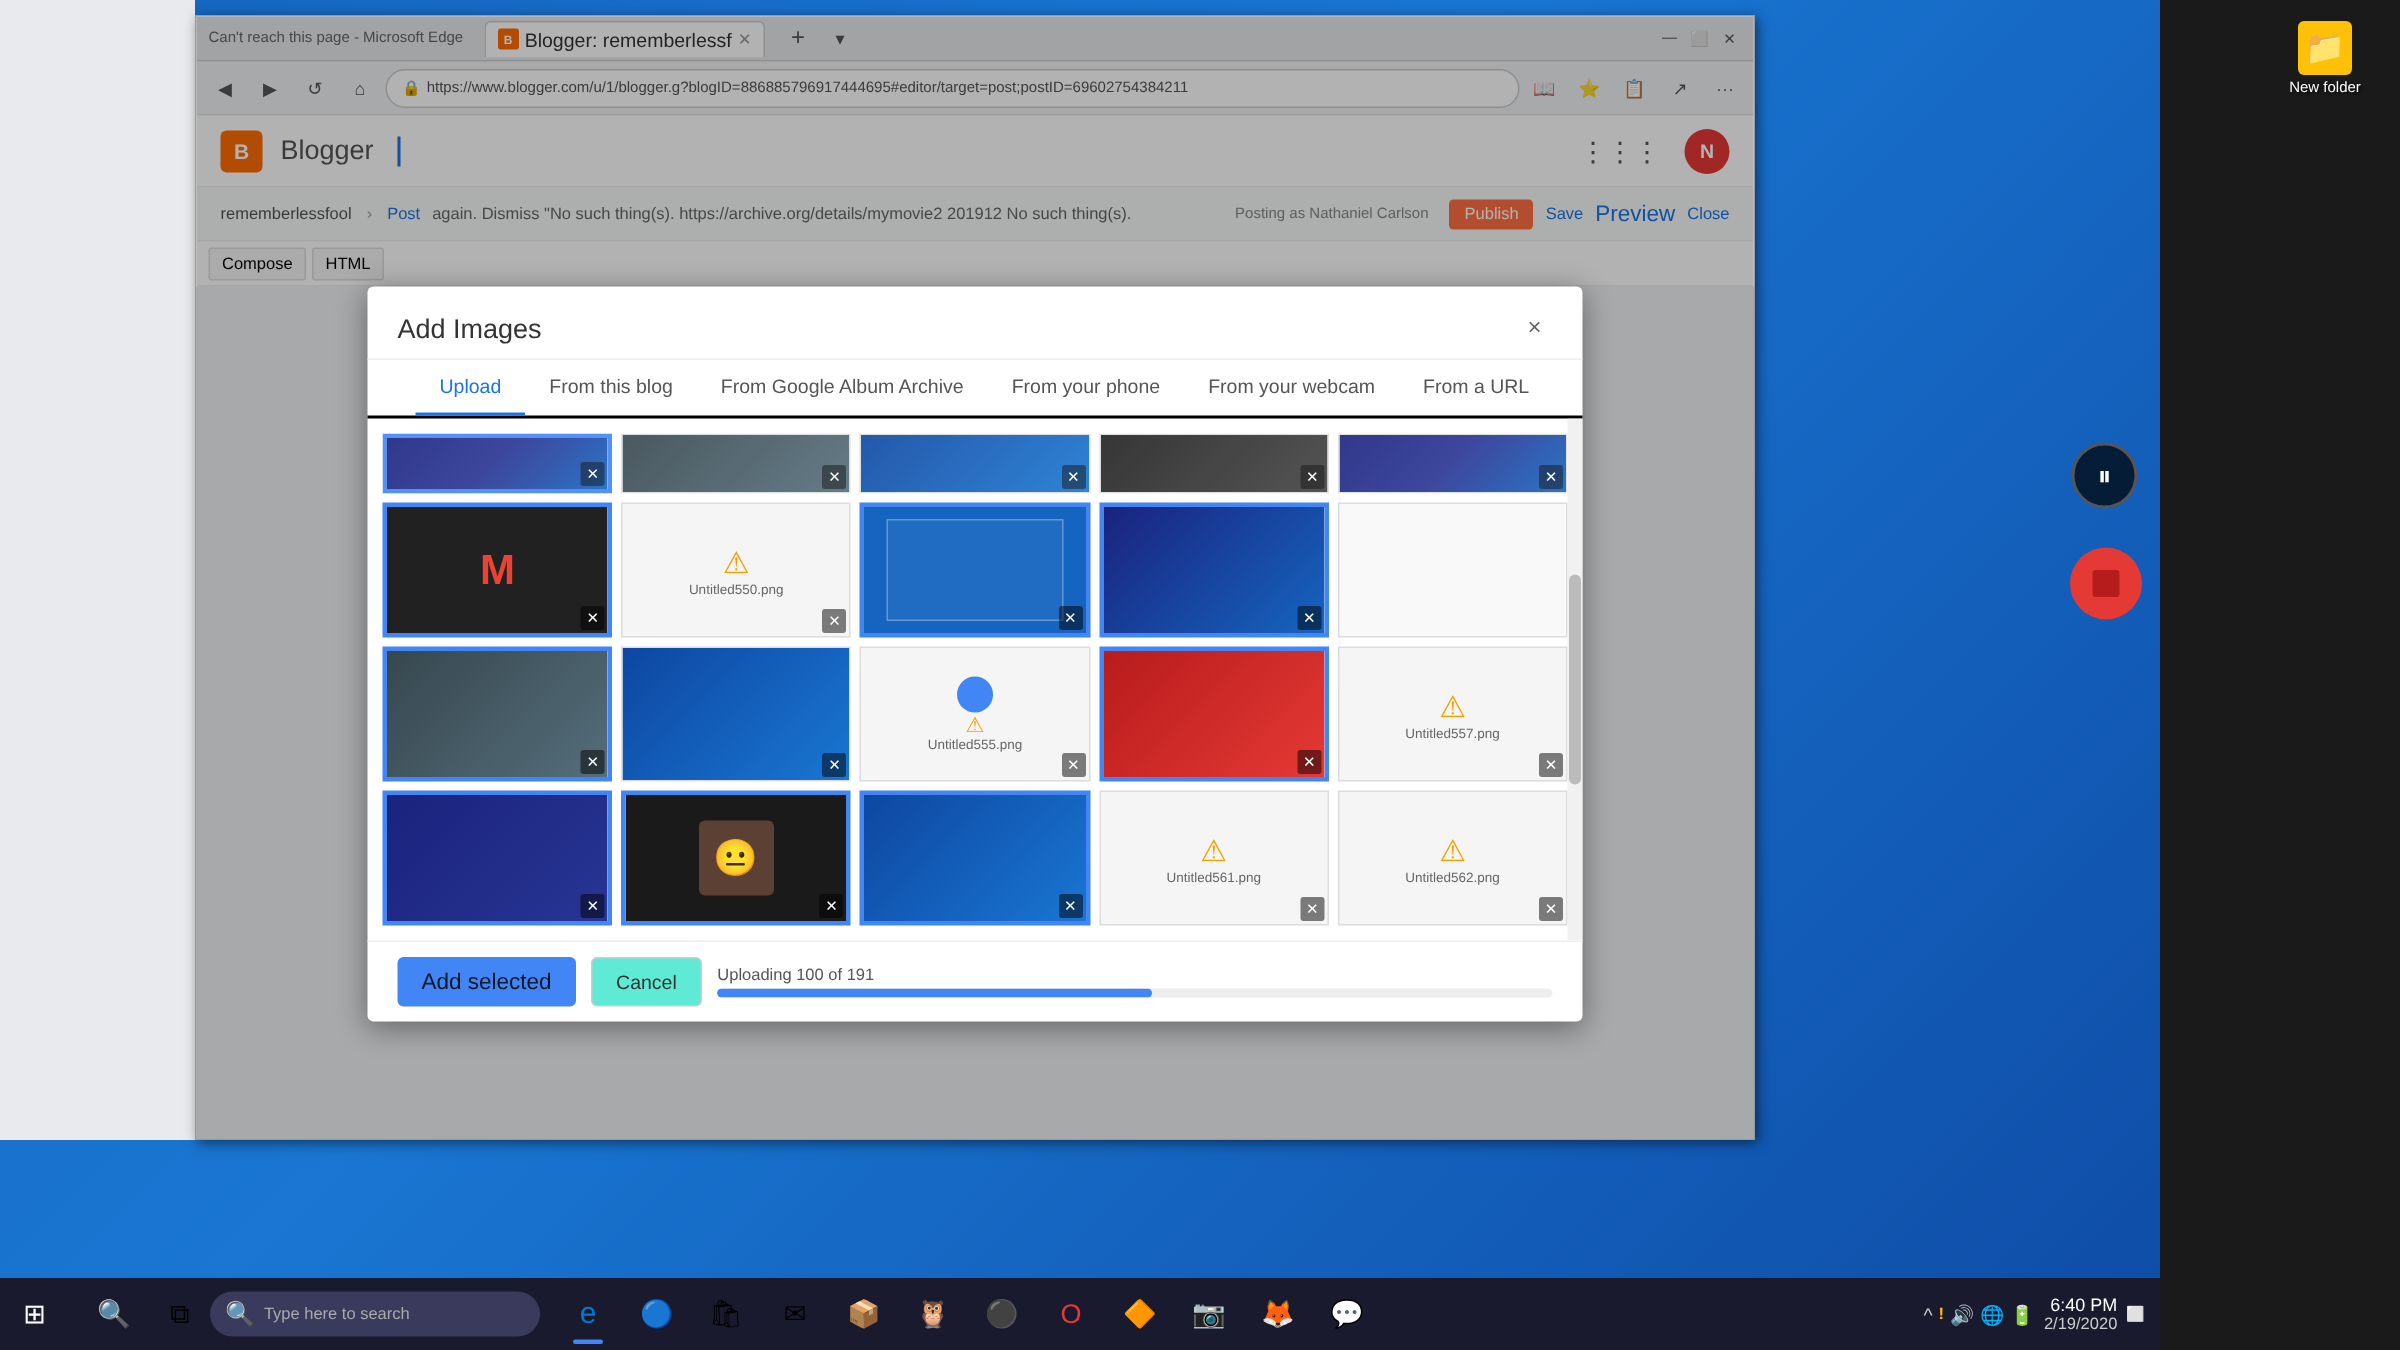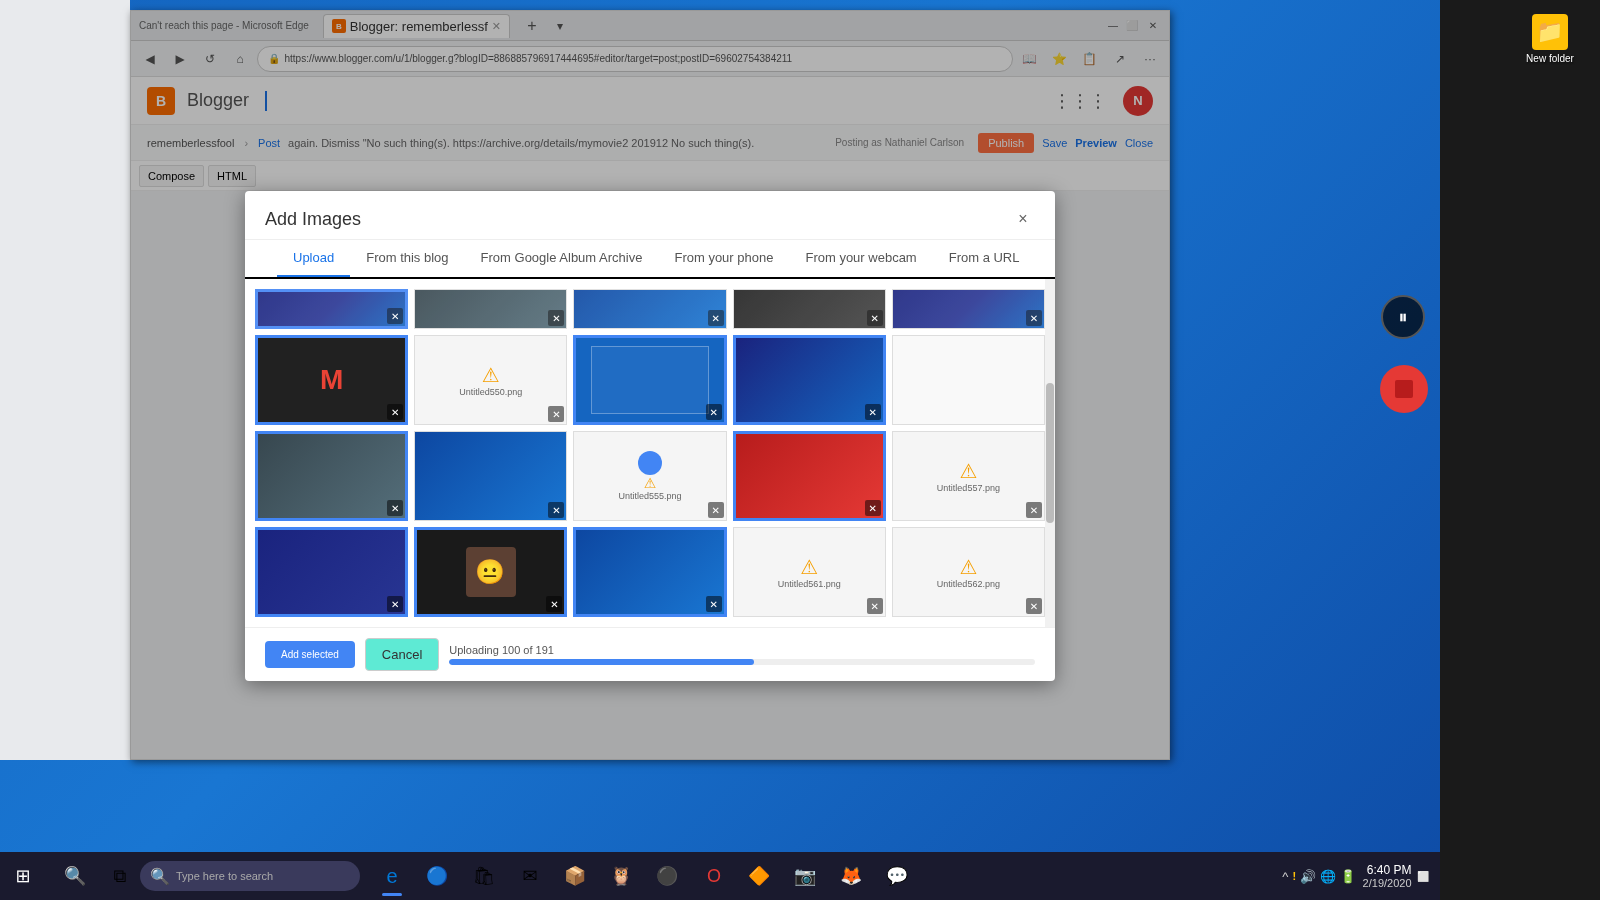--- a/index.html
+++ b/index.html
@@ -286,21 +286,21 @@
     .publish-btn {
       background: #ff7043;
       color: white;
       border: none;
       padding: 4px 10px;
       border-radius: 3px;
       font-size: 11px;
       cursor: pointer;
     }
     .save-btn { font-size: 11px; color: #1a73e8; cursor: pointer; }
-    .preview-btn { font-size: 11px; color: #1a73e8; cursor: pointer; font-weight: bold; }
+    .preview-btn { font-size: 15px; color: #1a73e8; cursor: pointer; }
     .close-btn-post { font-size: 11px; color: #1a73e8; cursor: pointer; }
 
     
     .editor-toolbar {
       background: white;
       height: 30px;
       display: flex;
       align-items: center;
       padding: 0 8px;
       border-bottom: 1px solid #eee;
@@ -440,25 +440,25 @@
     .modal-footer {
       padding: 10px 20px;
       border-top: 1px solid #eee;
       display: flex;
       align-items: center;
       gap: 10px;
     }
 
     .add-selected-btn {
       background: #4285f4;
-      color: #ffffff;
+      color: #0f172a;
       border: none;
       padding: 8px 16px;
       border-radius: 4px;
-      font-size: 10px;
+      font-size: 15px;
       cursor: pointer;
     }
 
     .cancel-btn-modal {
       background: #5eead4;
       color: #333;
       border: 1px solid #ccc;
       padding: 8px 16px;
       border-radius: 4px;
       font-size: 13px;

